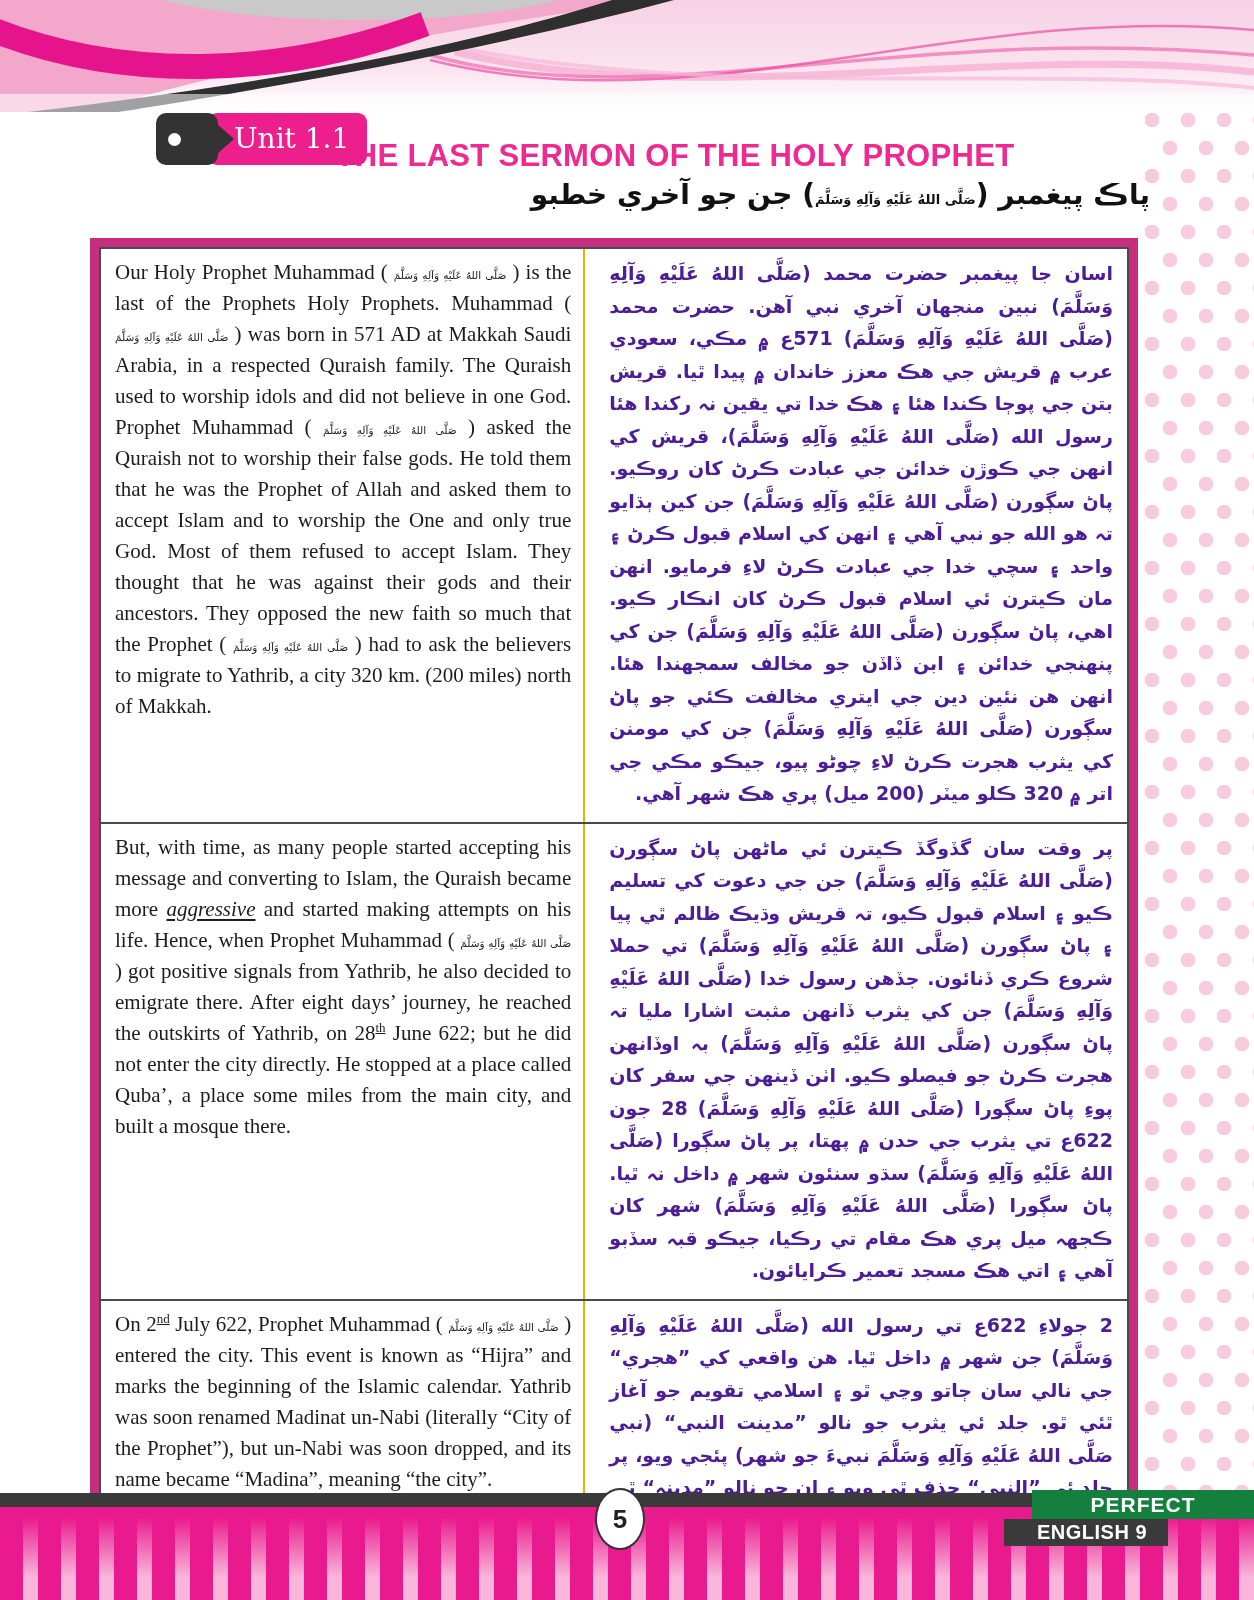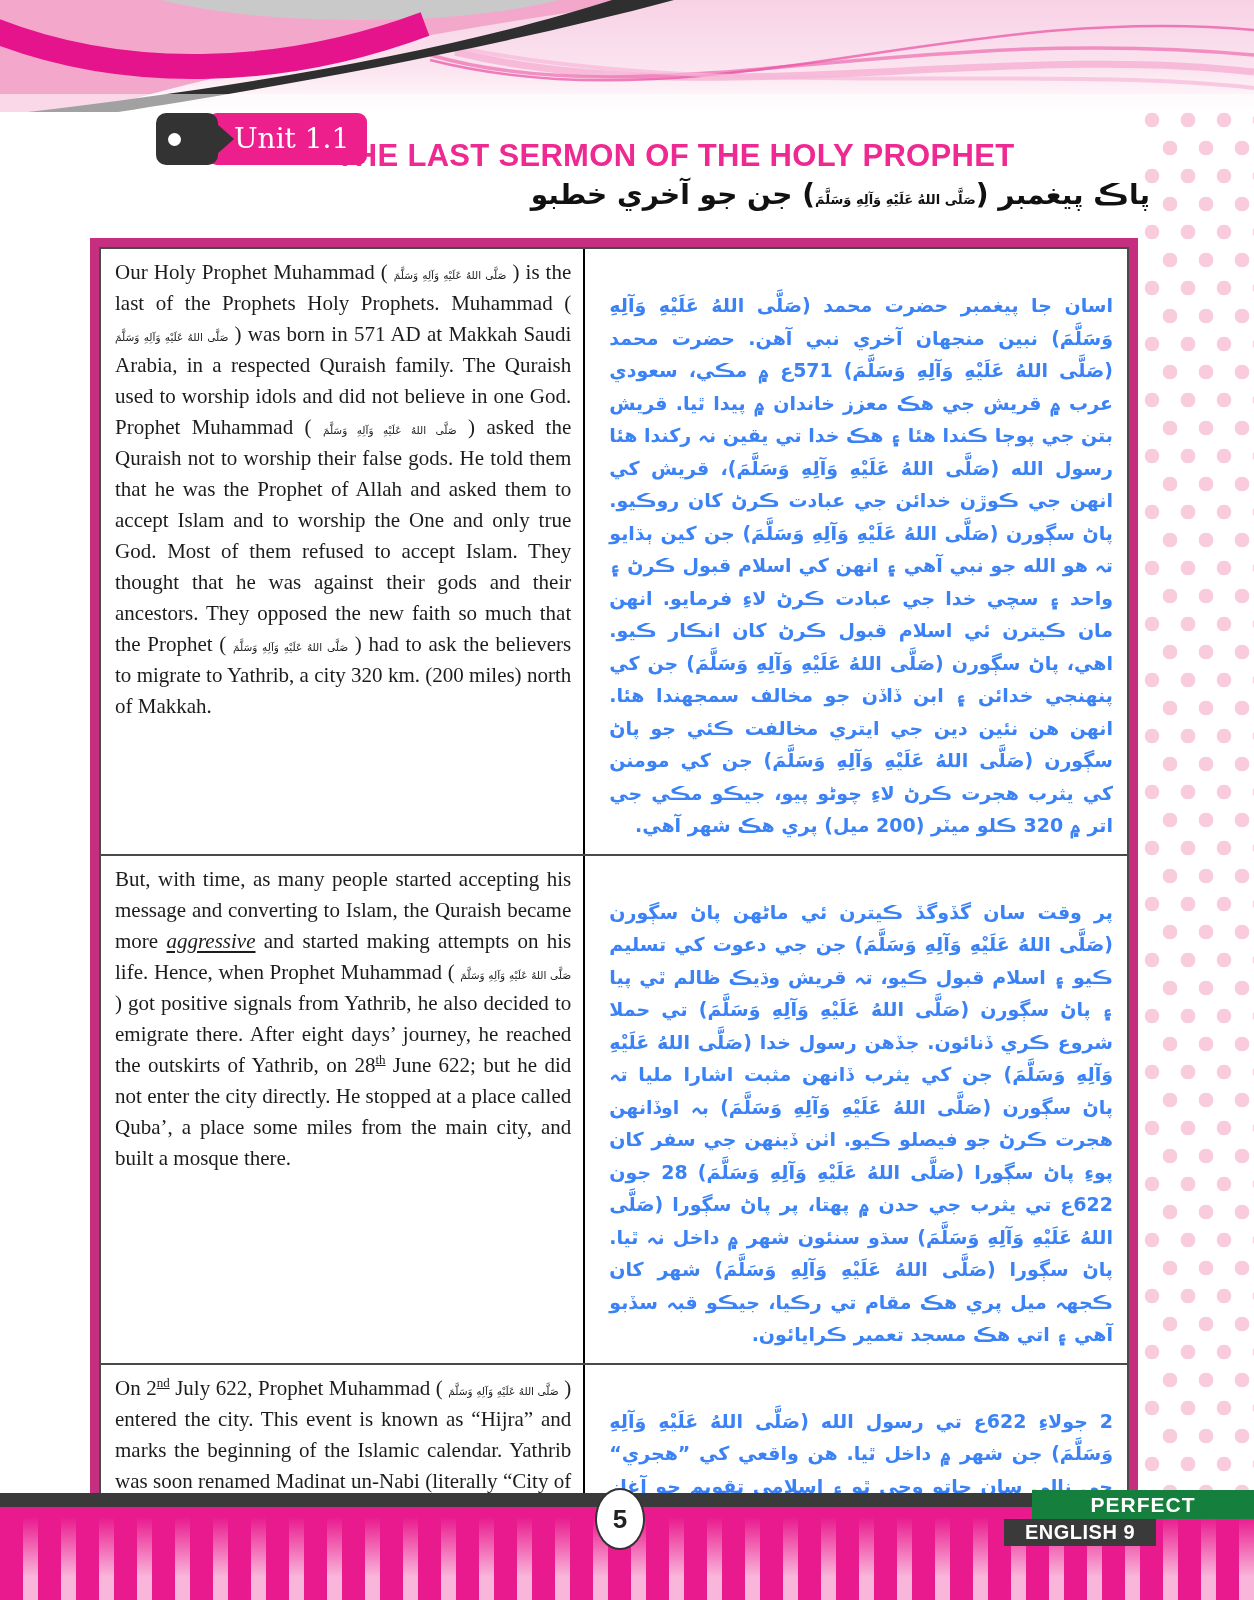--- a/index.html
+++ b/index.html
@@ -55,29 +55,29 @@
   
   .lesson-table {
     position:absolute; left:90px; top:238px; width:1048px; box-sizing:border-box;
     border:9px solid #c62f80; background:#ffffff; z-index:1;
   }
   .t-inner { border:2px solid #4a4a4a; }
   .t-row { display:flex; border-bottom:2px solid #4a4a4a; }
   .t-row:last-child { border-bottom:none; }
   .cell { box-sizing:border-box; }
   .cell-en {
-    width:47.2%; border-right:2px solid #000000;
+    width:47.2%; border-right:2px solid #eab308;
     padding:8px 12px 12px 14px;
     font-family:"Liberation Serif", serif; font-size:21px; line-height:31px;
     text-align:justify; color:#1c1c1c;
   }
   .cell-sd {
     flex:1; padding:8px 14px 12px 24px; direction:rtl;
     font-family:"DejaVu Sans", sans-serif; font-weight:bold;
-    font-size:19px; line-height:32.5px; text-align:justify; color:#3b82f6;margin-top:32px;
+    font-size:19px; line-height:32.5px; text-align:justify; color:#4c1d95;
   }
   .pbuh {
     font-family:"DejaVu Sans", sans-serif; font-size:10.5px;
     letter-spacing:-0.5px; line-height:1; white-space:nowrap;
   }
   .cell-en sup { font-size:13px; line-height:0;text-decoration:underline; }
   .cell-en u { text-underline-offset:3px;font-style:italic; }
 
   
   .footer-bar {
@@ -95,21 +95,21 @@
     background:linear-gradient(to bottom, #e91a8e 0px, #e91a8e 10px, rgba(233,26,142,0) 75%);
   }
   .brand-top {
     position:absolute; left:1032px; top:1490px; width:222px; height:29px; z-index:4;
     background:#15803d; color:#ffffff; font-weight:bold; font-size:21px;
     letter-spacing:1px; text-align:center; line-height:29px;
   }
   .brand-bottom {
     position:absolute; left:1004px; top:1519px; width:152px; height:27px; z-index:4;
     background:#3a3a3a; color:#ffffff; font-weight:bold; font-size:20px;
-    letter-spacing:0.5px; text-align:center; line-height:27px;
+    letter-spacing:0.5px; text-align:center; line-height:27px;padding-left:12px;
   }
   .page-circle {
     position:absolute; left:595px; top:1488px; width:46px; height:58px; z-index:5;
     background:#ffffff; border:2px solid #333333; border-radius:50%;
     text-align:center; line-height:58px; font-weight:bold; font-size:26px; color:#222222;
   }
 </style>
 </head>
 <body>
 

